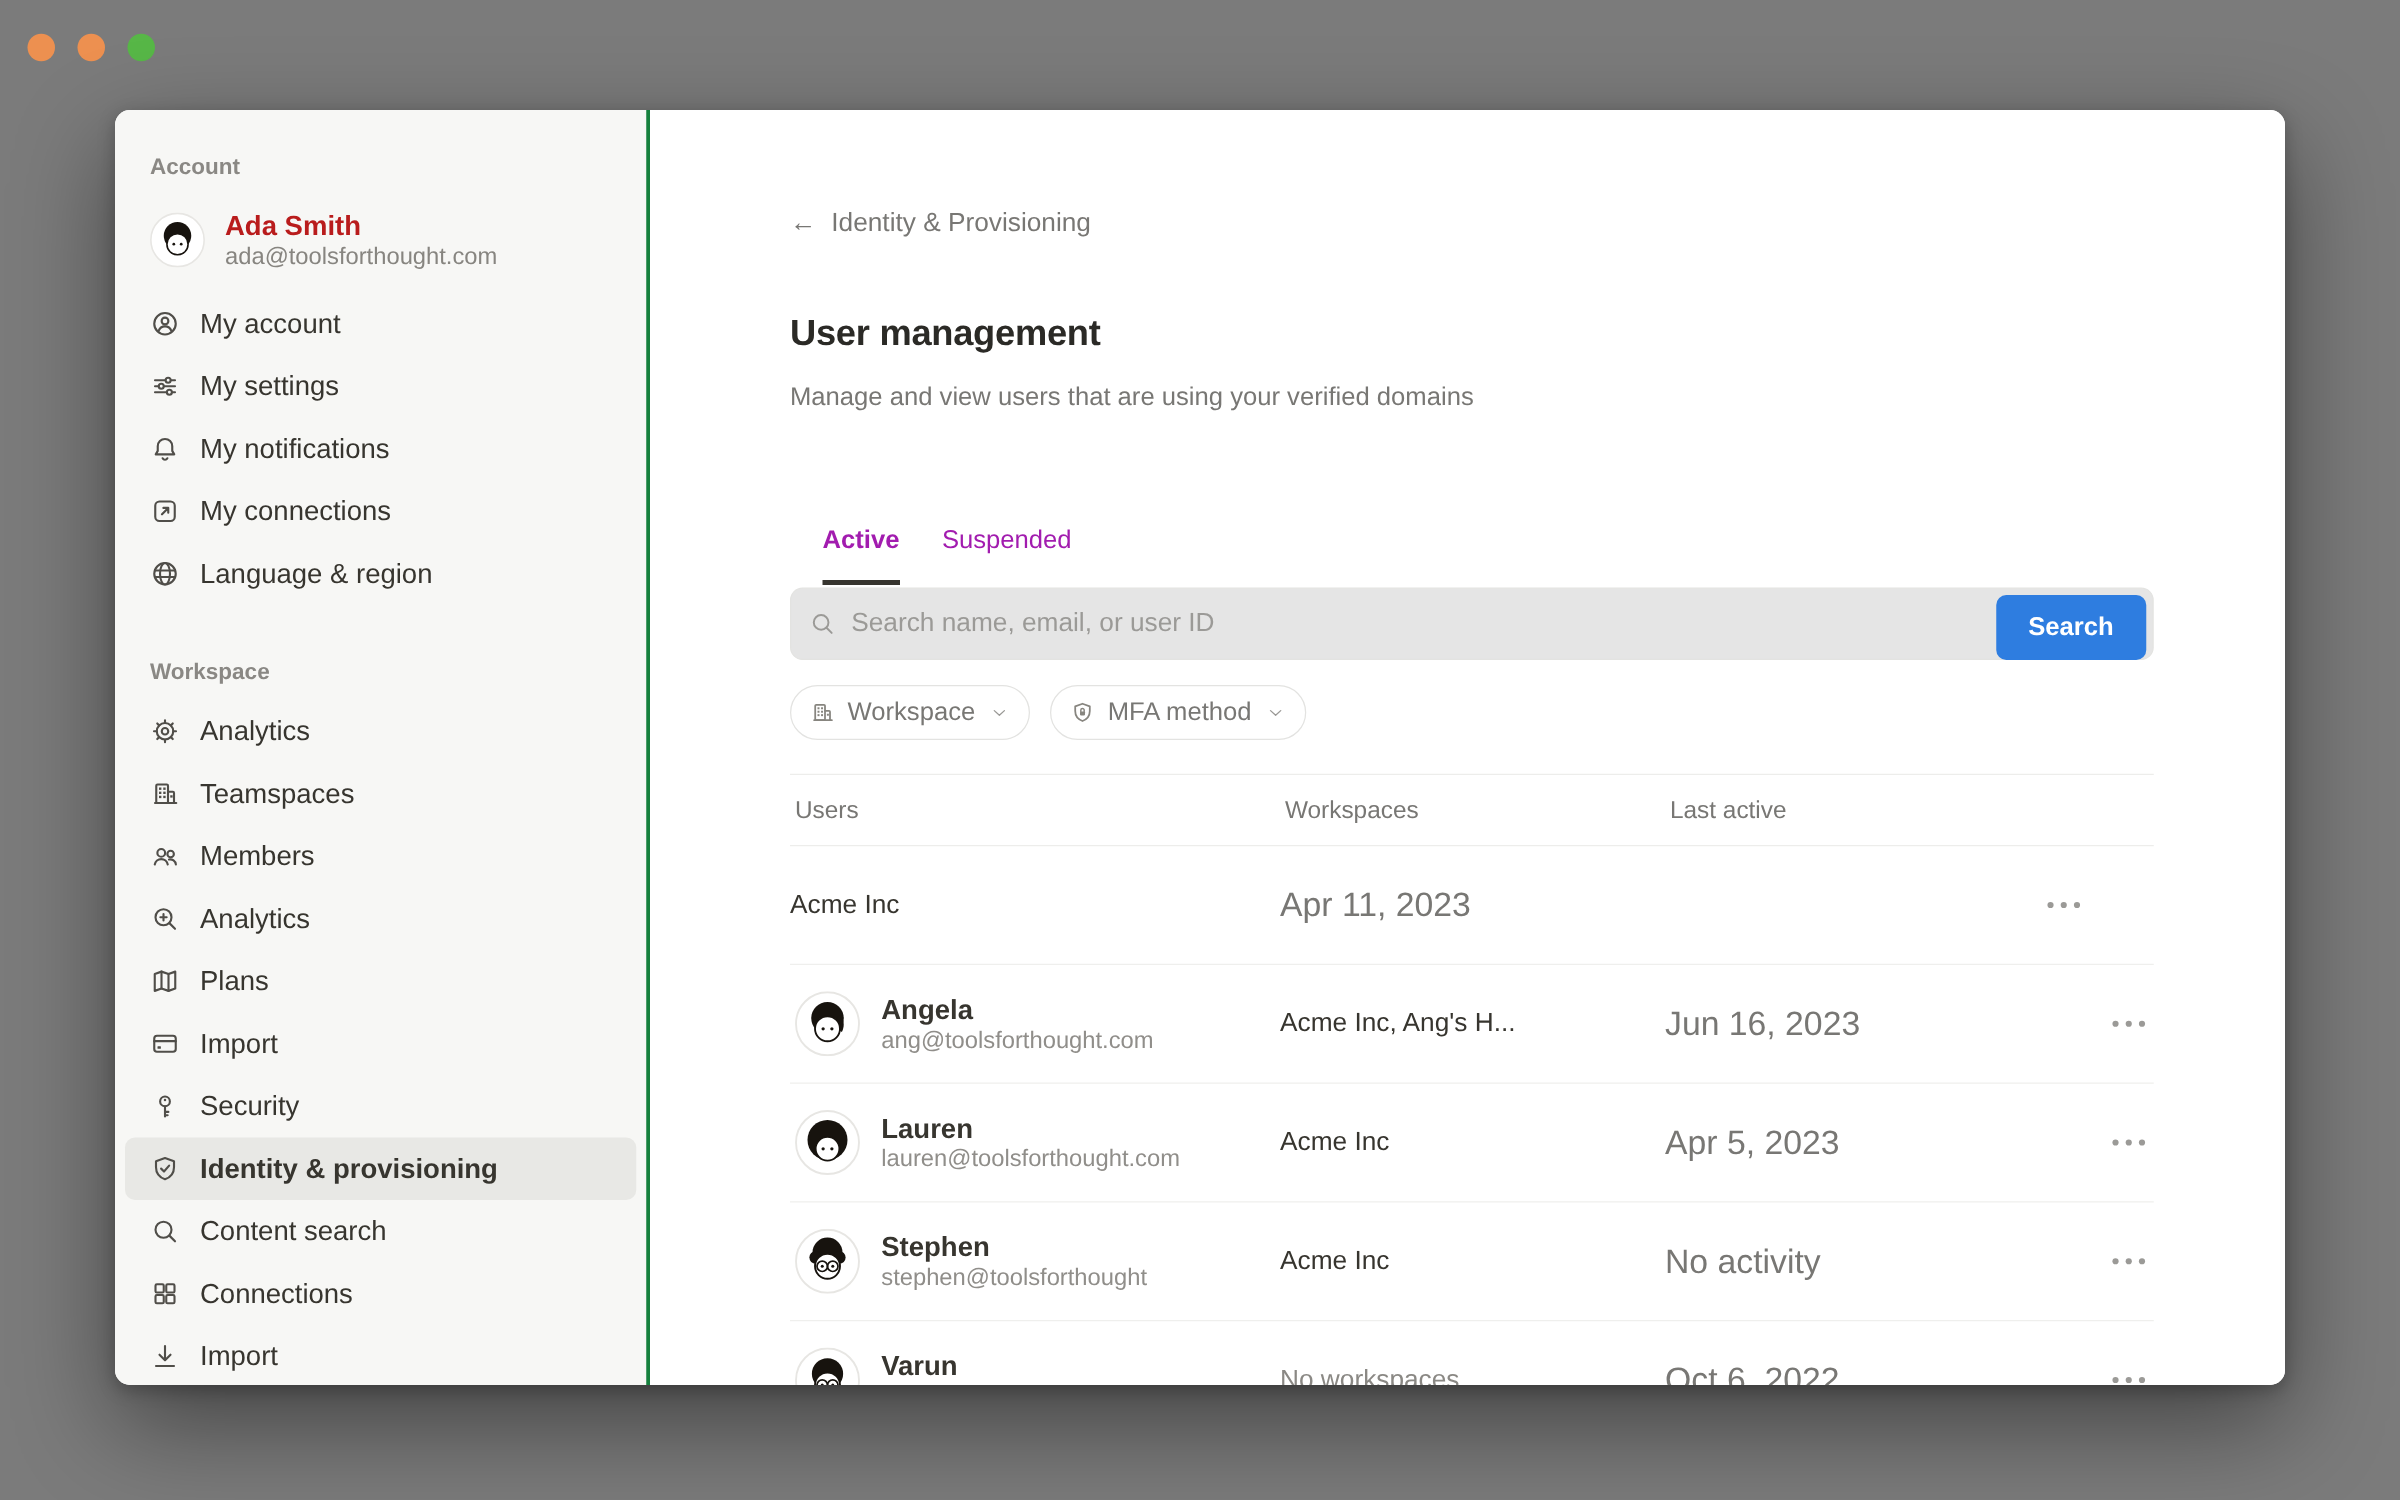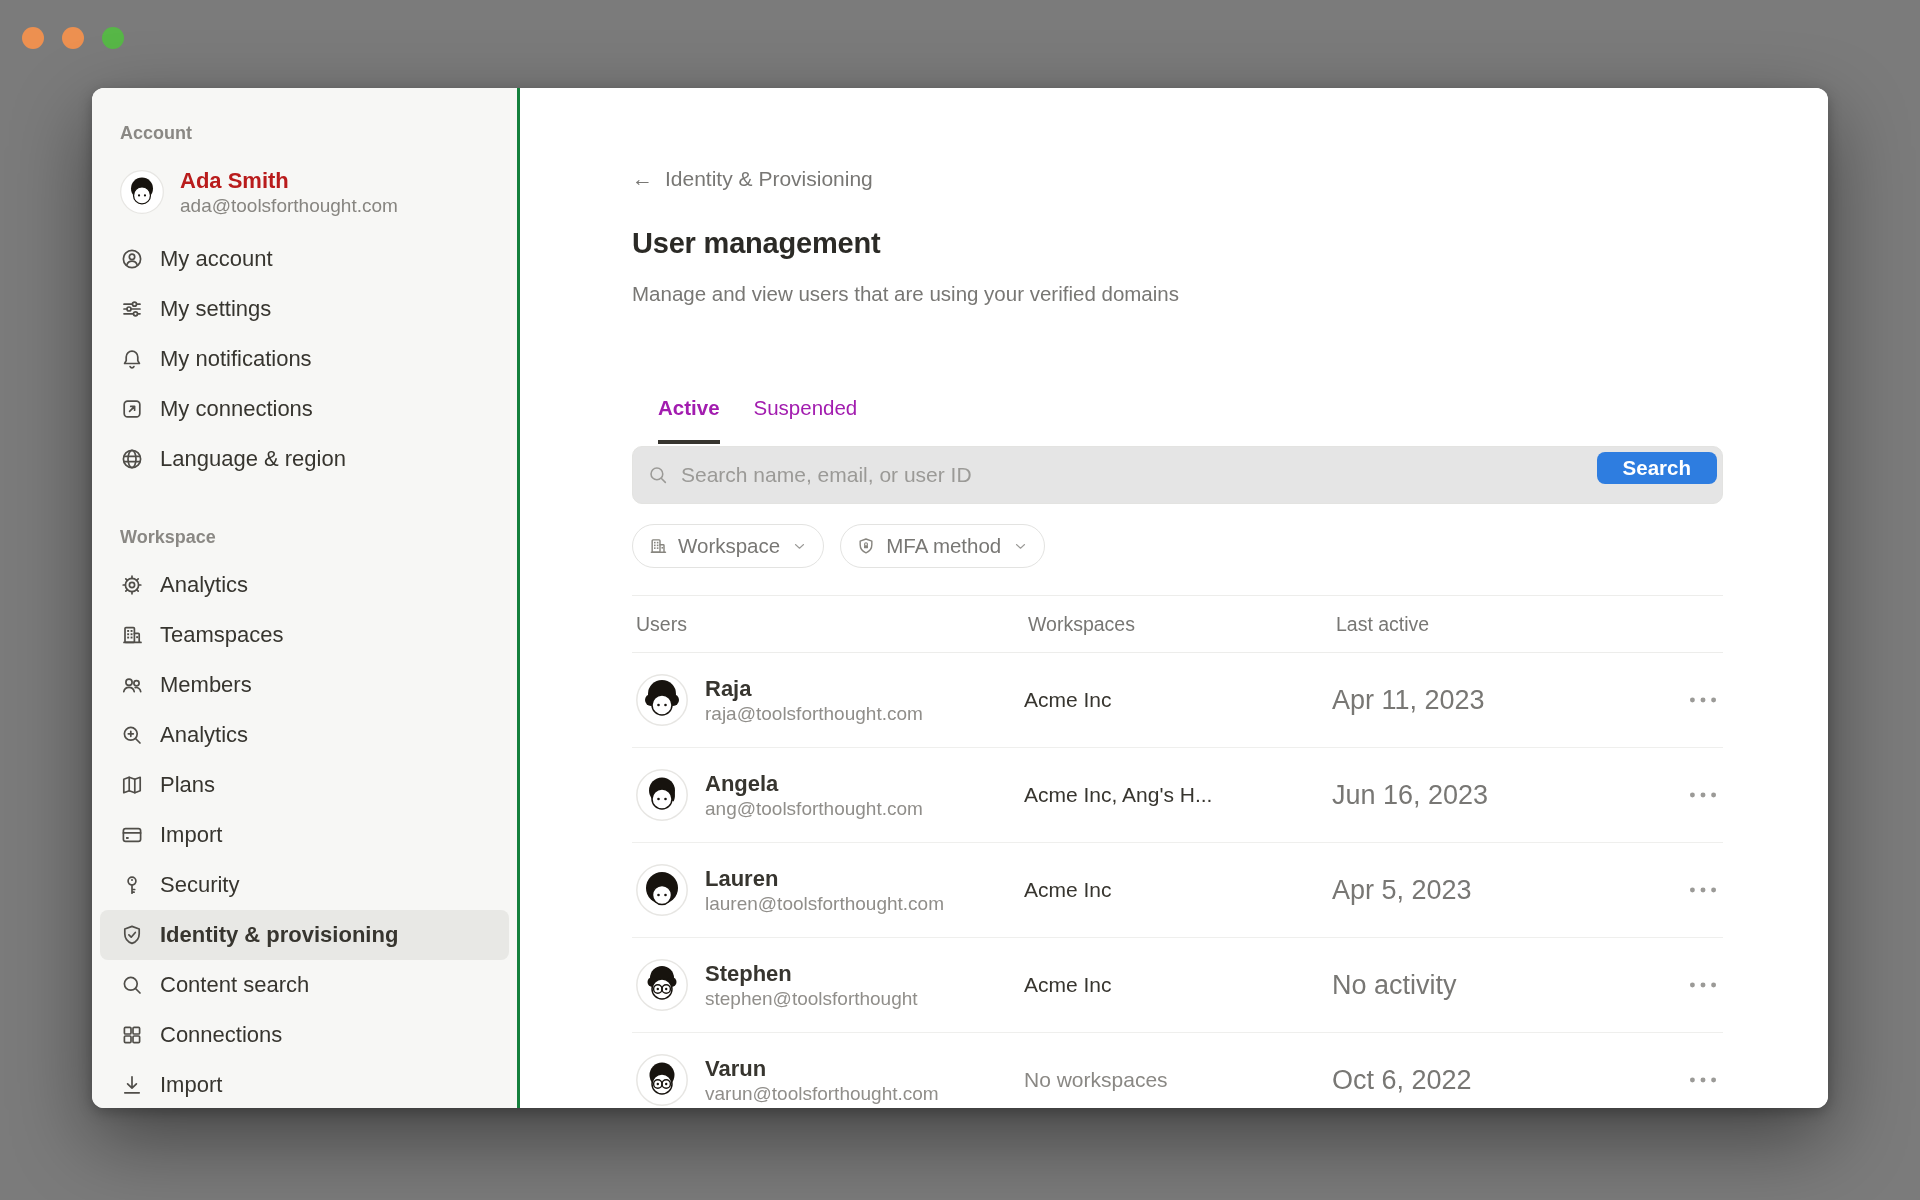--- a/index.html
+++ b/index.html
@@ -45,41 +45,41 @@
   .nav-icon svg{width:100%;height:100%;display:block;}
   
   .main{
     flex:1;background:#fff;box-sizing:border-box;
     padding:0 105px 0 112px;overflow:hidden;position:relative;
   }
   .breadcrumb{
     margin-top:80px;display:flex;align-items:center;gap:12px;
     font-size:21px;color:#787774;line-height:22px;cursor:pointer;width:max-content;
   }
-  .page-title{margin-top:36px;font-size:29px;font-weight:700;color:#2b2a26;line-height:34px;letter-spacing:-.2px;}
+  .page-title{margin-top:60px;font-size:29px;font-weight:700;color:#2b2a26;line-height:34px;letter-spacing:-.2px;}
   .subtitle{margin-top:22px;font-size:20.5px;color:#787774;line-height:24px;}
   
   .tabs{margin-top:90px;margin-left:26px;display:flex;gap:34px;}
   .tab{
     font-size:20.5px;color:#a21caf;line-height:24px;padding-bottom:20px;
     border-bottom:4px solid transparent;cursor:pointer;background:none;border-top:none;border-left:none;border-right:none;
     font-family:inherit;padding-top:0;padding-left:0;padding-right:0;
   }
   .tab.active{font-weight:700;border-bottom-color:#37352f;}
   
   .search-row{margin-top:2px;position:relative;height:58px;}
   .search-input{
     width:100%;height:58px;box-sizing:border-box;border:1px solid #e3e3e1;border-radius:10px;
     padding:0 150px 0 48px;font-size:21px;color:#37352f;font-family:inherit;outline:none;background:#e5e5e5;
   }
   .search-input::placeholder{color:#9b9a97;}
   .search-glyph{position:absolute;left:15px;top:18px;width:22px;height:22px;color:#9b9a97;}
   .search-glyph svg{width:100%;height:100%;display:block;}
   .search-btn{
-    position:absolute;right:6px;top:6px;height:32px;padding:0 26px;border:none;border-radius:8px;
+    position:absolute;right:6px;top:6px;height:52px;padding:0 26px;border:none;border-radius:8px;
     background:var(--accent,#2e7de0);color:#fff;font-size:20.5px;font-weight:700;font-family:inherit;cursor:pointer;
   }
   
   .chips{margin-top:20px;display:flex;gap:16px;}
   .chip{
     height:44px;box-sizing:border-box;display:inline-flex;align-items:center;gap:10px;
     border:1px solid #e3e3e1;border-radius:22px;padding:0 16px 0 15px;background:#fff;
     font-size:20.5px;color:#787774;font-family:inherit;cursor:pointer;
   }
   .chip-icon{width:20px;height:20px;color:#87857f;}
@@ -382,37 +382,20 @@
 
     <div class="table">
       <div class="thead">
         <span>Users</span>
         <span>Workspaces</span>
         <span>Last active</span>
         <span></span>
       </div>
       <div>
           <div class="trow">
-    <div class="user-cell">
-      <span class="row-avatar">
-                <svg viewBox="0 0 52 52">
-                  <circle cx="26" cy="26" r="25.2" fill="#ffffff" stroke="#e7e6e3" stroke-width="1.5"></circle>
-                  <circle cx="26" cy="20" r="14" fill="#17130e"></circle>
-                  <circle cx="15" cy="26" r="6" fill="#17130e"></circle>
-                  <circle cx="37" cy="26" r="6" fill="#17130e"></circle>
-                  <circle cx="26" cy="31" r="10" fill="#fff" stroke="#17130e" stroke-width="1.5"></circle>
-                  <circle cx="22.5" cy="31" r="1.3" fill="#17130e"></circle>
-                  <circle cx="29.5" cy="31" r="1.3" fill="#17130e"></circle>
-                </svg>
-              </span>
-      <span>
-        <div class="u-name">Raja</div>
-        <div class="u-email">raja@toolsforthought.com</div>
-      </span>
-    </div>
     <div class="ws-cell">Acme Inc</div>
     <div class="date-cell">Apr 11, 2023</div>
     <button class="menu-btn">
               <svg viewBox="0 0 34 24">
                 <g fill="currentColor">
                   <circle cx="8" cy="12" r="2.1"></circle>
                   <circle cx="17" cy="12" r="2.1"></circle>
                   <circle cx="26" cy="12" r="2.1"></circle>
                 </g>
               </svg>

